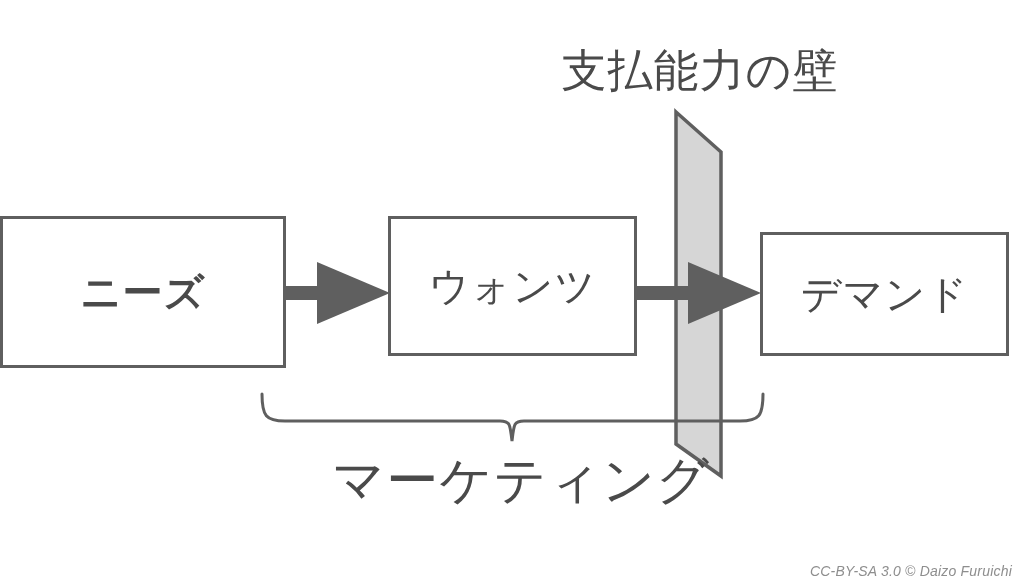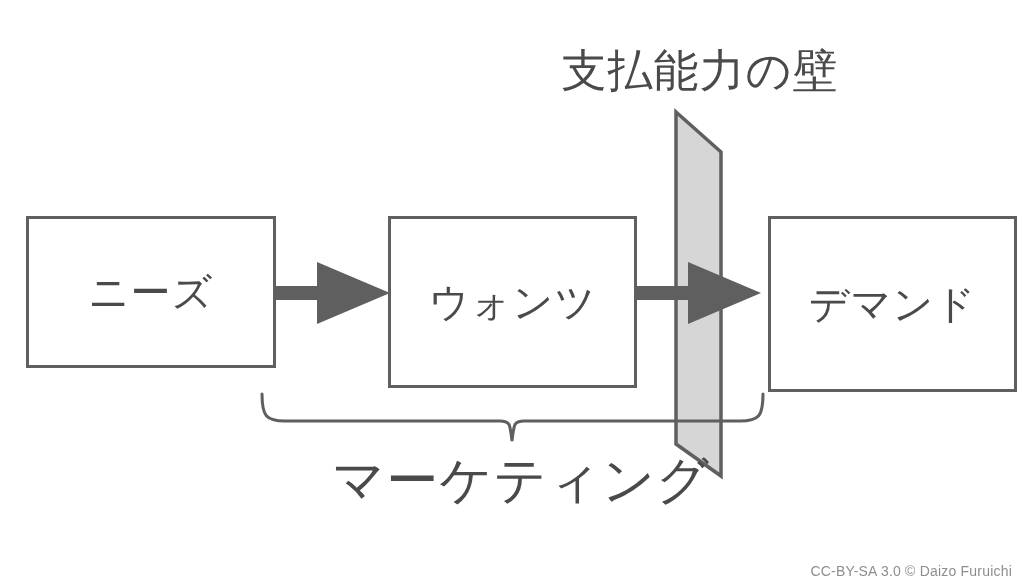--- a/index.html
+++ b/index.html
@@ -43,23 +43,23 @@
     letter-spacing: 1px;
     white-space: nowrap;
   }
   .box-sub {
     font-size: 31px;
     line-height: 1.2;
     color: #4a4a4a;
     margin-top: 2px;
     white-space: nowrap;
   }
-  #box-needs   { left: 26px;  top: 216px; width: 250px; height: 152px; }
-  #box-wants   { left: 388px; top: 216px; width: 249px; height: 172px; }
-  #box-demand  { left: 760px; top: 216px; width: 249px; height: 176px; margin-left: 8px; }
+  #box-needs   { left: 0;  top: 216px; width: 286px; height: 152px; font-weight: bold; }
+  #box-wants   { left: 388px; top: 216px; width: 249px; height: 140px; }
+  #box-demand  { left: 760px; top: 232px; width: 249px; height: 124px; }
 
   
   .wall-label {
     position: absolute;
     left: 520px;
     top: 46px;
     width: 360px;
     text-align: center;
     font-size: 45px;
     line-height: 1.1;
@@ -87,20 +87,21 @@
   
   .credit {
     position: absolute;
     right: 12px;
     bottom: 8px;
     font-size: 14px;
     color: #8e8e8e;
     letter-spacing: 0.2px;
     white-space: nowrap;
     z-index: 5;
+    font-style: italic;
   }
 </style>
 </head>
 <body>
 
 <div id="canvas">
 
   <svg class="diagram-svg" viewBox="0 0 1024 587">
 
     <g>

